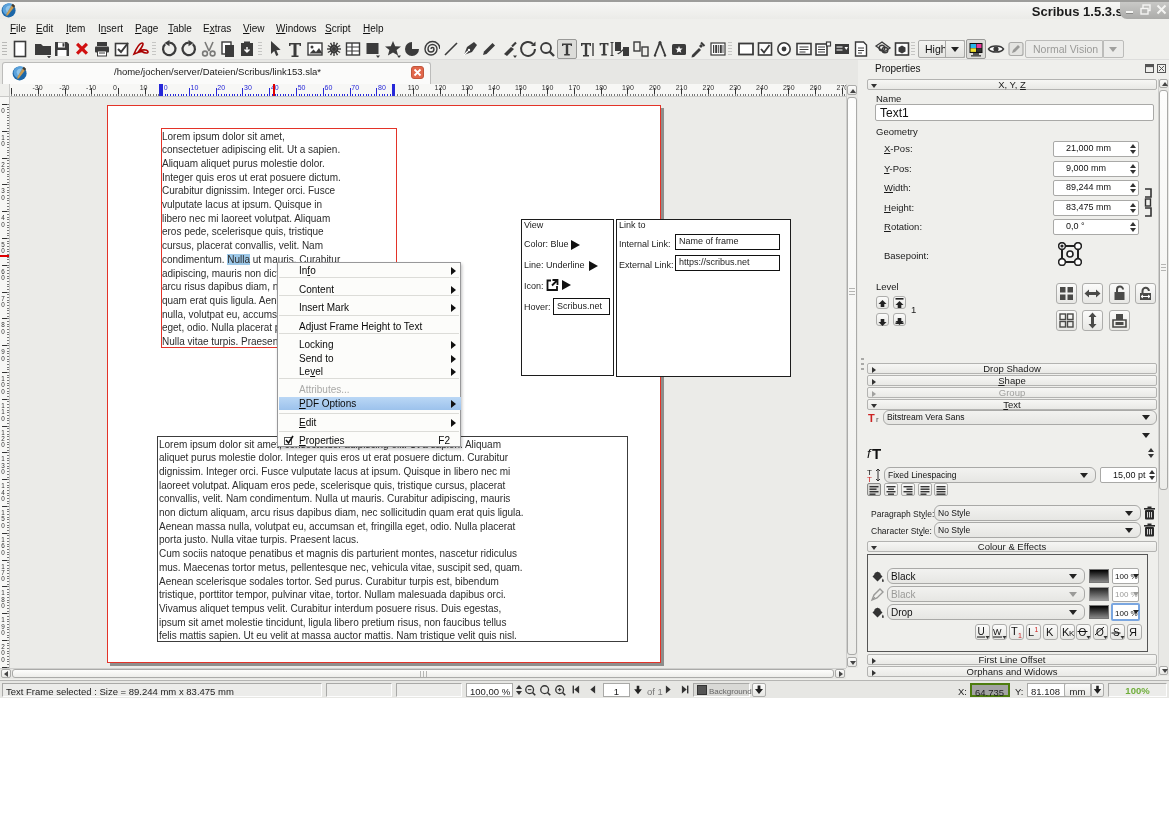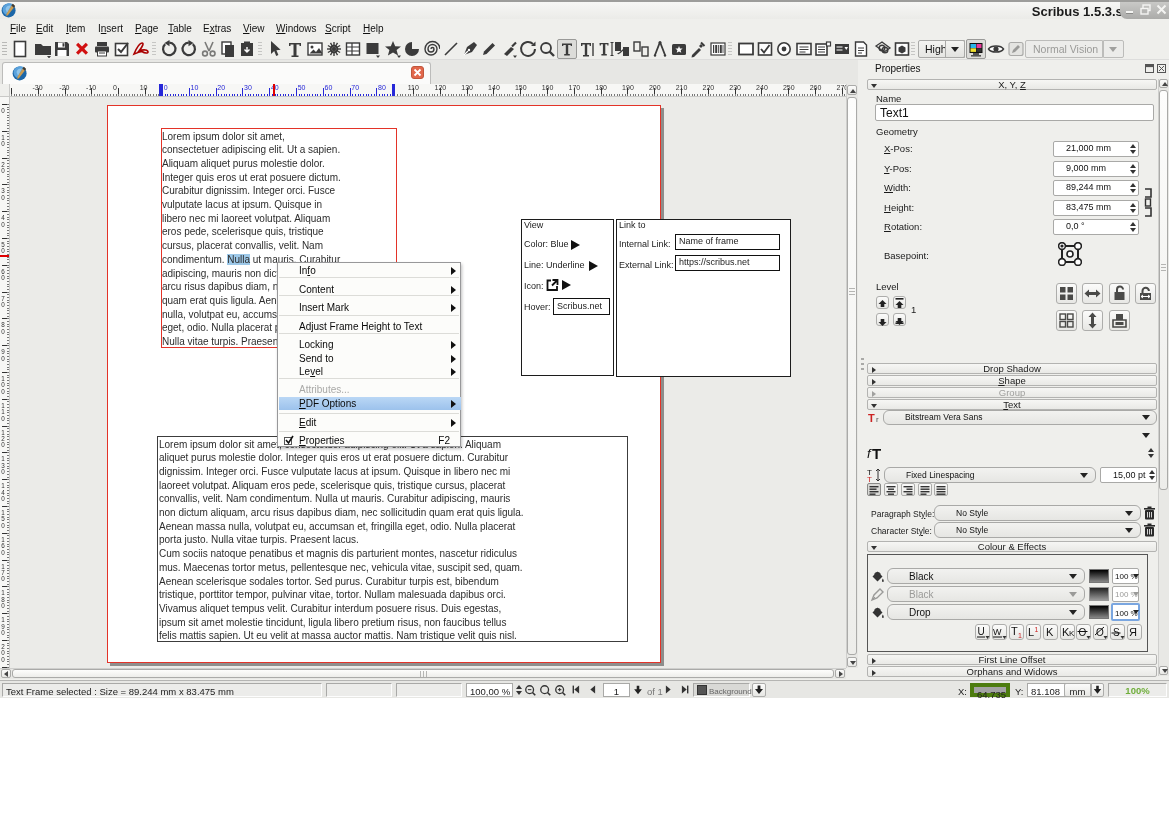--- a/index.html
+++ b/index.html
@@ -36,21 +36,21 @@
 .msep{position:absolute;left:1px;right:1px;height:1px;background:#dcdcd8}
 .marr{position:absolute;width:0;height:0;border-left:5px solid #111;border-top:4px solid transparent;border-bottom:4px solid transparent}
 
 #props{left:866px;top:60px;width:303px;height:616px;background:#efefec}
 .hdr{position:absolute;left:1px;width:290px;height:11px;background:linear-gradient(#f6f6f4,#e9e9e6);border:1px solid #b3b3b1;border-radius:2px;font-size:9.5px;color:#1a1a1a;text-align:center;line-height:10px}
 .hdr .tri{position:absolute;left:4px;top:3px;width:0;height:0;border-left:4px solid #333;border-top:3px solid transparent;border-bottom:3px solid transparent}
 .hdr .trid{position:absolute;left:3px;top:3.5px;width:0;height:0;border-top:4px solid #333;border-left:3px solid transparent;border-right:3px solid transparent}
 .lbl{position:absolute;font-size:9.5px;color:#1a1a1a;white-space:nowrap}
 .inp{position:absolute;background:#fff;border:1px solid #a9a9a7;border-radius:2px;font-size:11px;color:#111;padding-left:4px}
 .spin{position:absolute;background:#fff;border:1px solid #a9a9a7;border-radius:2px;font-size:9px;color:#111;padding-left:12px;white-space:nowrap;overflow:hidden}
-.combo{position:absolute;background:linear-gradient(#f2f2f0,#e6e6e3);border:1px solid #a9a9a7;border-radius:6px;font-size:8.5px;color:#111;padding-left:21px;white-space:nowrap;overflow:hidden}
+.combo{position:absolute;background:linear-gradient(#f2f2f0,#e6e6e3);border:1px solid #a9a9a7;border-radius:6px;font-size:8.5px;color:#111;padding-left:3px;white-space:nowrap;overflow:hidden}
 .sparr{position:absolute;width:0;height:0}
 .btn{position:absolute;background:linear-gradient(#fbfbfa,#e7e7e4);border:1px solid #adadab;border-radius:3px}
 u{text-decoration:underline;text-underline-offset:1px}
 
 #status{left:0;top:680px;width:1169px;height:18px;background:#e7e7e4;border-top:1px solid #b5b5b3;font-size:9.5px;color:#222}
 .scell{position:absolute;top:2px;height:14px;background:#ececea;border:1px solid #c2c2c0;border-top-color:#a9a9a7;border-left-color:#a9a9a7;border-bottom-color:#fdfdfd;border-right-color:#fdfdfd}
 </style></head><body>
 <div id="app">
 
 <div class="ab" id="titlebar" style="left:0;top:0;width:1169px;height:19px"></div>
@@ -321,20 +321,21 @@
 <div class="ab" style="left:1109px;top:47px;width:0;height:0;border-top:5px solid #a0a09e;border-left:4px solid transparent;border-right:4px solid transparent"></div>
 <div class="ab" id="tabbar" style="left:0;top:60px;width:1169px;height:24px"></div>
 <div class="ab" id="tab" style="left:2px;top:62px;width:429px;height:22px"></div>
 <div class="ab" style="left:12px;top:65px;width:15px;height:15px"><svg width="16" height="16" viewBox="0 0 16 16">
         <circle cx="7.6" cy="8.4" r="7" fill="#1c67a8"></circle>
         <path d="M2 5 A7 7 0 0 1 12 2.5 L5 13 A7 7 0 0 1 2 5z" fill="#5aa2dc"></path>
         <path d="M4.5 7 A5 5 0 0 1 10 3.6 L6 11z" fill="#8ec4ea"></path>
         <path d="M11.8 1.8 l2.3 2.2 -7.2 9.3 -1.6 0.8 0.2 -2.3z" fill="#c99c52"></path>
         <path d="M11.8 1.8 l2.3 2.2 -1.3 1.7 -2.4 -2.2z" fill="#3a3a3a"></path>
       </svg></div>
+<div class="ab tt" style="left:30px;top:66px;width:375px;text-align:center;font-size:9.5px;color:#1a1a1a">/home/jochen/server/Dateien/Scribus/link153.sla*</div>
 <div class="ab" style="left:411px;top:66px;width:13px;height:13px;background:#e2674b;border:1px solid #c0563c;border-radius:3px"></div>
 <svg class="ab" style="left:411px;top:66px" width="13" height="13" viewBox="0 0 13 13">
       <path d="M3.5 3.5 l6 6 m0-6 l-6 6" stroke="#fff" stroke-width="1.8"></path>
     </svg>
 <div class="ab" id="rcorner" style="left:0;top:84px;width:10px;height:13px"></div>
 <div class="ab" id="hruler" style="left:10px;top:84px;width:836px;height:13px">
       <div class="ab" style="left:0;top:0;width:836px;height:13px;background-image:repeating-linear-gradient(90deg,#777 0 1px,transparent 1px 2.68px),repeating-linear-gradient(90deg,#333 0 1px,transparent 1px 26.8px);background-size:836px 3px,836px 9px;background-position:1.4px bottom,1.4px bottom;background-repeat:no-repeat"></div>
       <span class="rnum" style="left:22.5px">-30</span>
       <span class="rnum" style="left:49.3px">-20</span>
       <span class="rnum" style="left:76.1px">-10</span>
@@ -877,21 +878,21 @@
         <rect x="10.4" y="3" width="1.6" height="9" fill="#333"></rect>
       </svg>
       <div class="scell" style="left:693px;width:57px;background:#d9d9d6"></div>
       <div class="ab" style="left:697px;top:4px;width:10px;height:10px;background:#555;border:1px solid #333"></div>
       <div class="ab tt" style="left:709px;top:5.5px;color:#666;font-size:8px">Background</div>
       <div class="ab" style="left:752px;top:2px;width:14px;height:14px;background:linear-gradient(#fbfbfa,#e7e7e4);border:1px solid #adadab;border-radius:2px"></div>
       <svg class="ab" style="left:752px;top:2px" width="14" height="14" viewBox="0 0 14 14">
         <path d="M7 11 L3 6 h2.6 V2.5 h2.8 V6 h2.6z" fill="#222"></path>
       </svg>
       <div class="ab tt" style="left:958px;top:5px">X:</div>
-      <div class="ab" style="left:970px;top:2px;width:40px;height:14px;background:#a3a3a3;border:4px solid #4d7c0f;padding:2px 16px 0 3px">64.735</div>
+      <div class="ab" style="left:970px;top:2px;width:40px;height:14px;background:#a3a3a3;border:2px solid #4d7c0f;padding:2px 16px 0 3px">64.735</div>
       <div class="ab tt" style="left:1015px;top:5px">Y:</div>
       <div class="ab" style="left:1027px;top:2px;width:40px;height:14px;background:#fff;border:1px solid #a9a9a7;padding:2px 0 0 3px">81.108</div>
       <div class="ab" style="left:1064px;top:2px;width:27px;height:14px;background:linear-gradient(#fbfbfa,#e7e7e4);border:1px solid #adadab;border-radius:2px 0 0 2px;text-align:center;padding-top:2px">mm</div>
       <div class="ab" style="left:1091px;top:2px;width:13px;height:14px;background:linear-gradient(#fbfbfa,#e7e7e4);border:1px solid #adadab;border-radius:0 2px 2px 0"></div>
       <svg class="ab" style="left:1091px;top:2px" width="13" height="14" viewBox="0 0 14 14">
         <path d="M7 11 L3 6 h2.6 V2.5 h2.8 V6 h2.6z" fill="#222"></path>
       </svg>
       <div class="scell" style="left:1108px;width:59px"></div>
       <div class="ab" style="left:1108px;top:2px;width:59px;height:14px;color:#6fae3a;font-weight:bold;text-align:center;padding-top:2px">100%</div>
     </div>

